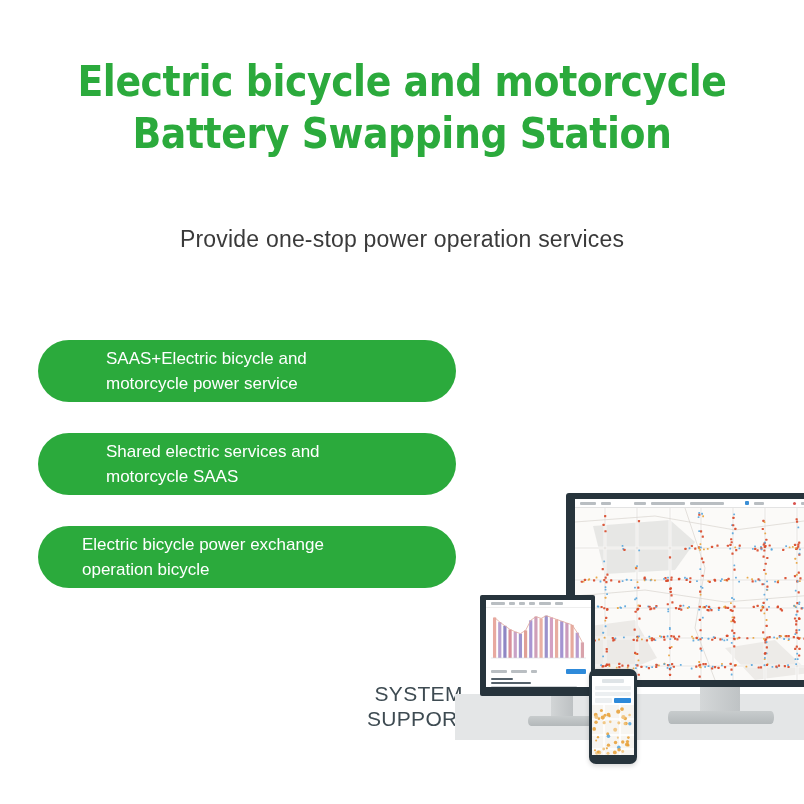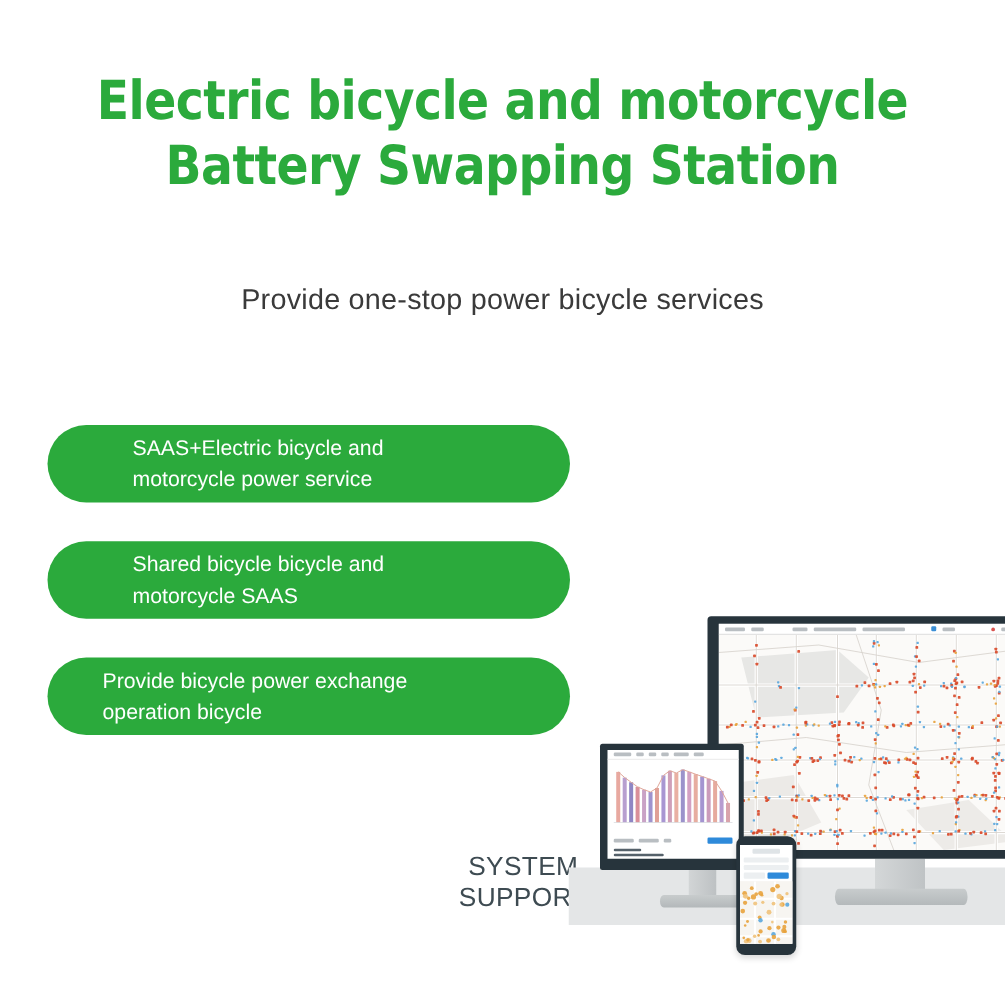--- a/index.html
+++ b/index.html
@@ -299,33 +299,33 @@
 </head>
 <body>
 
 <div id="page">
 
   <div class="headline">
     <span class="line">Electric bicycle and motorcycle</span>
     <span class="line">Battery Swapping Station</span>
   </div>
 
-  <div class="subtitle">Provide one-stop power bicycle services</div>
+  <div class="subtitle">Provide one-stop power operation services</div>
 
   <div class="pill-list">
     <div class="pill indent-1">
       <span class="pill-line">SAAS+Electric bicycle and</span>
       <span class="pill-line">motorcycle power service</span>
     </div>
     <div class="pill indent-2">
-      <span class="pill-line">Shared bicycle bicycle and</span>
+      <span class="pill-line">Shared electric services and</span>
       <span class="pill-line">motorcycle SAAS</span>
     </div>
     <div class="pill indent-3">
-      <span class="pill-line">Provide bicycle power exchange</span>
+      <span class="pill-line">Electric bicycle power exchange</span>
       <span class="pill-line">operation bicycle</span>
     </div>
   </div>
 
   <div class="system-support">
     <span>SYSTEM</span>
     <span>SUPPORT</span>
   </div>
 
   <div class="devices">

